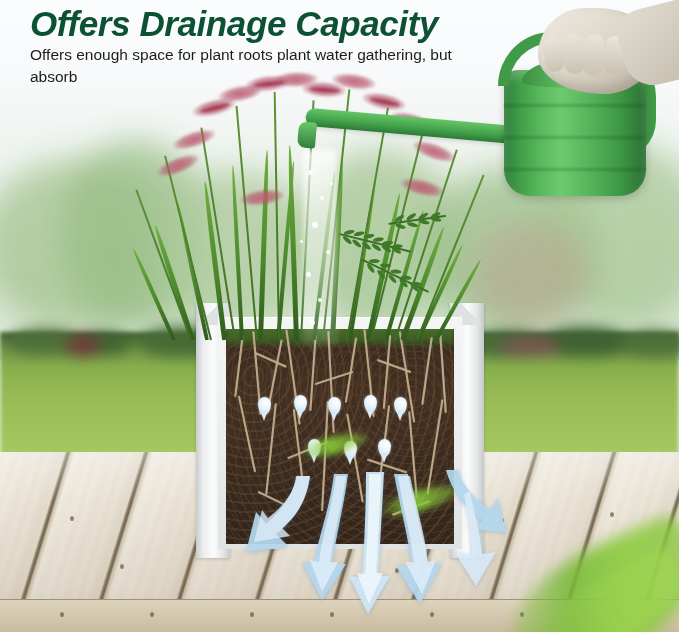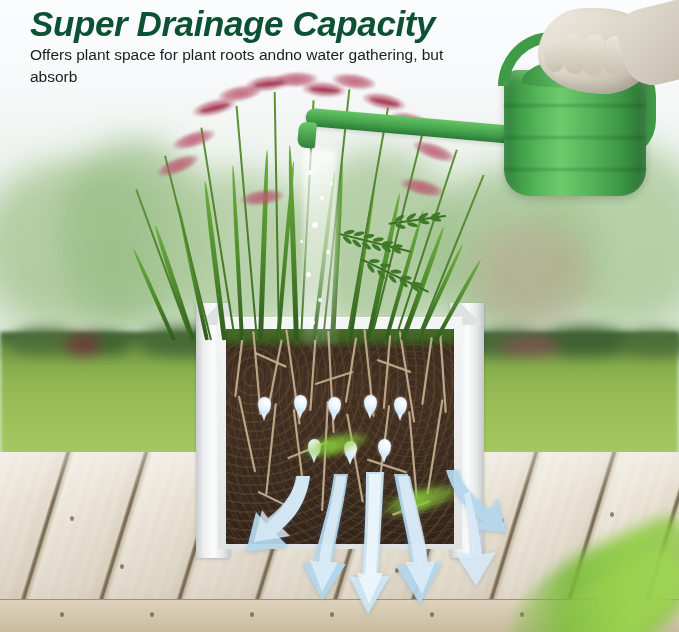--- a/index.html
+++ b/index.html
@@ -555,16 +555,16 @@
       <svg width="72" height="120" viewBox="0 0 72 120">
         <path d="M6 0 C12 22, 26 40, 42 50 L36 60 L66 62 L58 28 L50 40 C36 30, 22 16, 18 0 Z" fill="#b5d8ee" opacity="0.92"></path>
         <path d="M30 22 C34 42, 40 62, 42 84 L56 82 L36 116 L16 84 L32 84 C30 62, 28 42, 24 24 Z" fill="#dcecf8" opacity="0.88"></path>
       </svg>
     </div>
   </div>
 
   <div class="fg-leaf"></div>
   <div class="fg-leaf2"></div>
 
-  <div class="headline">Super Drainage Capacity</div>
-  <div class="subline">Offers plant space for plant roots andno water gathering, but absorb</div>
+  <div class="headline">Offers Drainage Capacity</div>
+  <div class="subline">Offers enough space for plant roots plant water gathering, but absorb</div>
 
 </div>
 
 </body></html>

